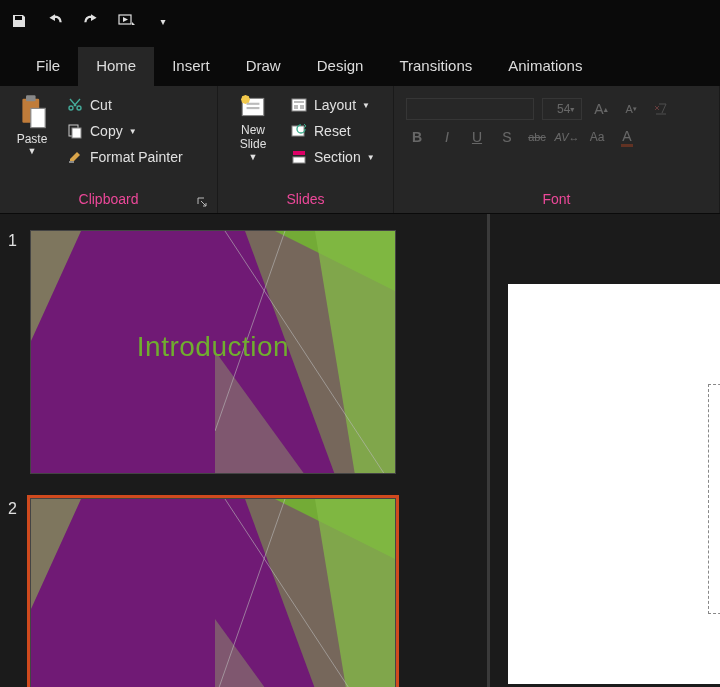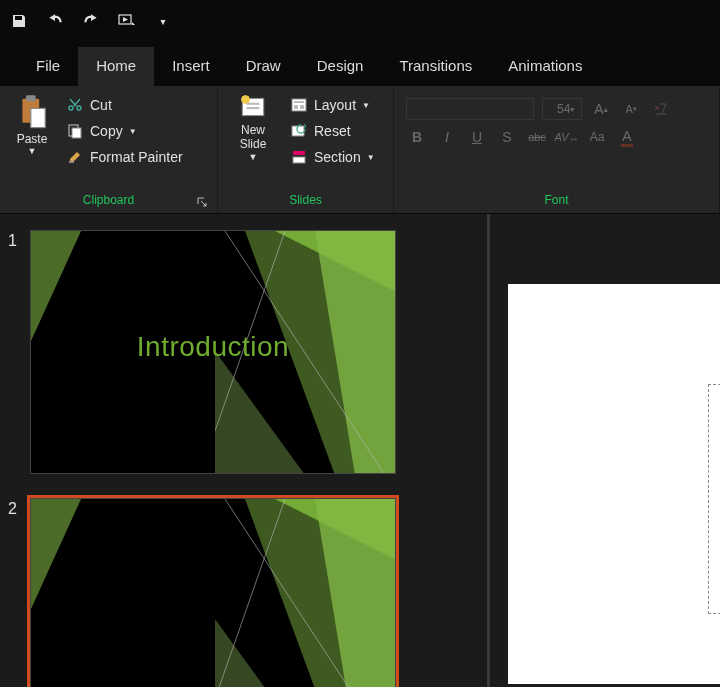--- a/index.html
+++ b/index.html
@@ -11,21 +11,21 @@
 
 
 .tabs { height: 44px; background: #0a0a0a; display: flex; align-items: flex-end; padding-left: 18px; }
 .tab { padding: 10px 18px 12px; font-size: 15px; color: #dcdcdc; cursor: pointer; }
 .tab.active { background: #262626; }
 
 
 .ribbon { height: 128px; background: #262626; display: flex; border-bottom: 1px solid #0a0a0a; }
 .group { display: flex; flex-direction: column; padding: 6px 8px 2px; border-right: 1px solid #1a1a1a; }
 .group-body { flex: 1; display: flex; }
-.group-label { text-align: center; font-size: 12px; color: #22c55e; padding: 2px 0 4px; position: relative; }
+.group-label { text-align: center; font-size: 14px; color: #ec4899; padding: 2px 0 4px; position: relative; }
 .dlaunch { position: absolute; right: 2px; bottom: 4px; width: 10px; height: 10px; }
 
 
 .paste-col { display: flex; flex-direction: column; align-items: center; justify-content: flex-start; width: 48px; padding-top: 2px; cursor: pointer; }
 .paste-col .plabel { font-size: 12px; margin-top: 2px; }
 .mini-col { display: flex; flex-direction: column; gap: 4px; padding: 2px 0 0 6px; }
 .mini-btn { display: flex; align-items: center; gap: 6px; padding: 2px 4px; font-size: 14px; cursor: pointer; }
 .mini-btn .mi { width: 18px; height: 18px; display: flex; align-items: center; justify-content: center; }
 
 
@@ -37,21 +37,21 @@
 .font-row { display: flex; align-items: center; gap: 8px; opacity: 0.35; }
 .font-combo { width: 128px; height: 22px; border: 1px solid #555; background: #2a2a2a; }
 .size-combo { width: 40px; height: 22px; border: 1px solid #555; background: #2a2a2a; display:flex; align-items:center; padding:0 14px; font-size:12px; justify-content:space-between;}
 .fbtn { width: 22px; height: 22px; display:flex; align-items:center; justify-content:center; font-size:14px; }
 
 
 .workspace { display: flex; height: calc(687px - 42px - 44px - 128px); background: #1b1b1b; }
 .thumbs { width: 490px; background: #1b1b1b; overflow: hidden; padding: 16px 12px 0 8px; border-right: 3px solid #3a3a3a; }
 .thumb-row { display: flex; margin-bottom: 24px; }
 .tnum { width: 22px; font-size: 16px; color: #e0e0e0; padding-top: 2px; }
-.thumb { width: 366px; height: 244px; background: #000000; position: relative; overflow: hidden; border: 1px solid #444; }
+.thumb { width: 366px; height: 244px; background: #701a75; position: relative; overflow: hidden; border: 1px solid #444; }
 .thumb.selected { outline: 3px solid #d04a1e; }
 .thumb .title { position: absolute; left: 0; right: 0; top: 48%; transform: translateY(-50%); text-align: center; color: #70ad2f; font-size: 28px; font-weight: 400; letter-spacing: .5px;}
 .editor { flex: 1; background: #1b1b1b; padding: 70px 0 0 18px; overflow: hidden; }
 .slide-canvas { width: 300px; height: 400px; background: #fff; position: relative; }
 .placeholder-box { position: absolute; right: -80px; top: 100px; width: 180px; height: 230px; border: 1px dashed #888; display:flex; align-items:center; padding-left:14px;}
 
 
 .facet { position: absolute; }
 svg { display: block; }
 </style>

